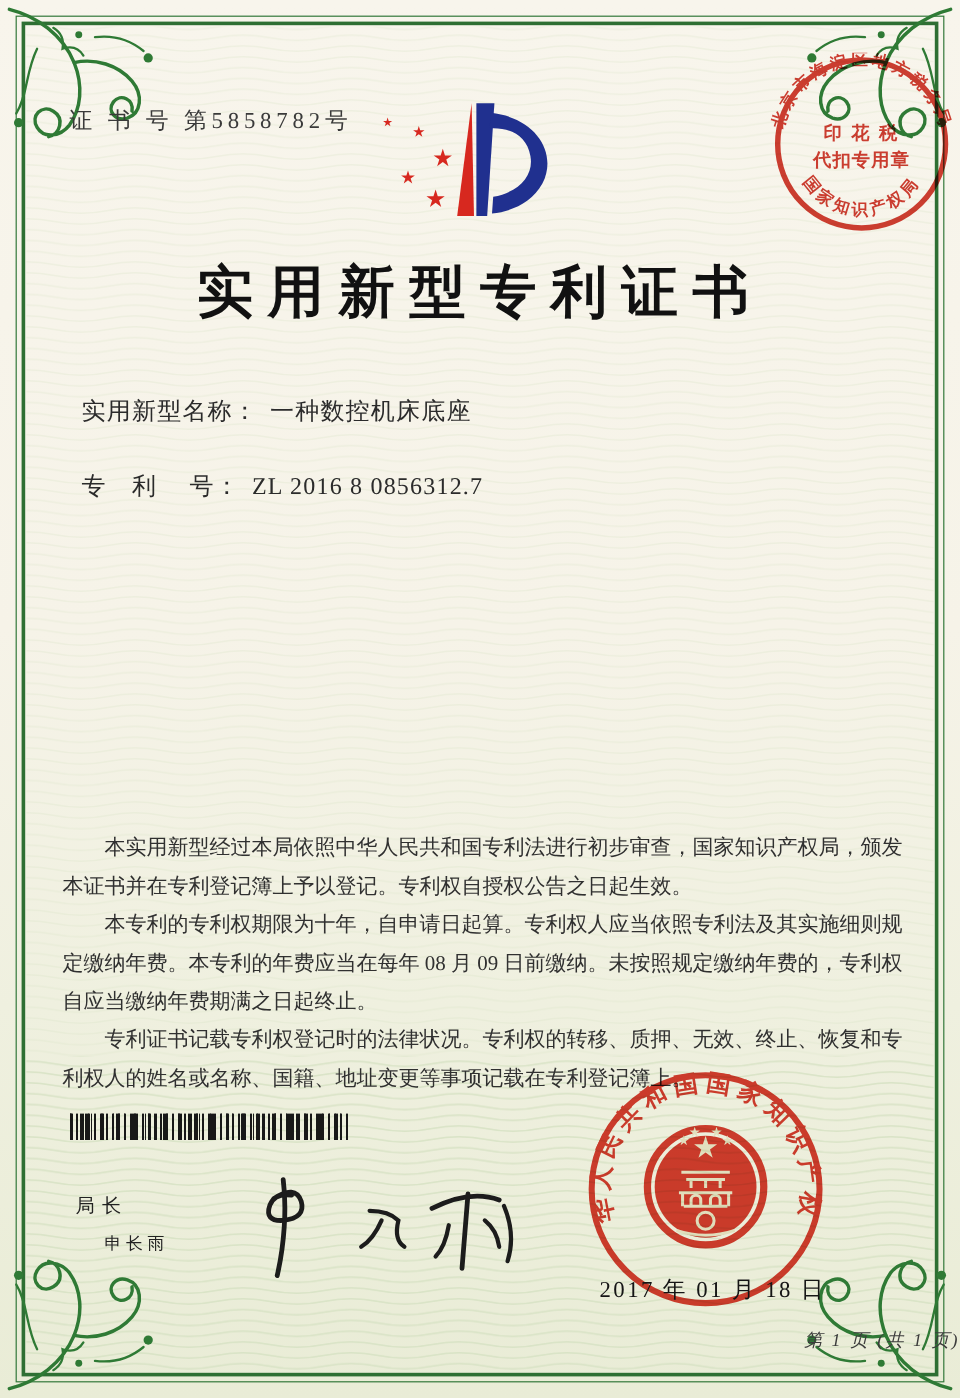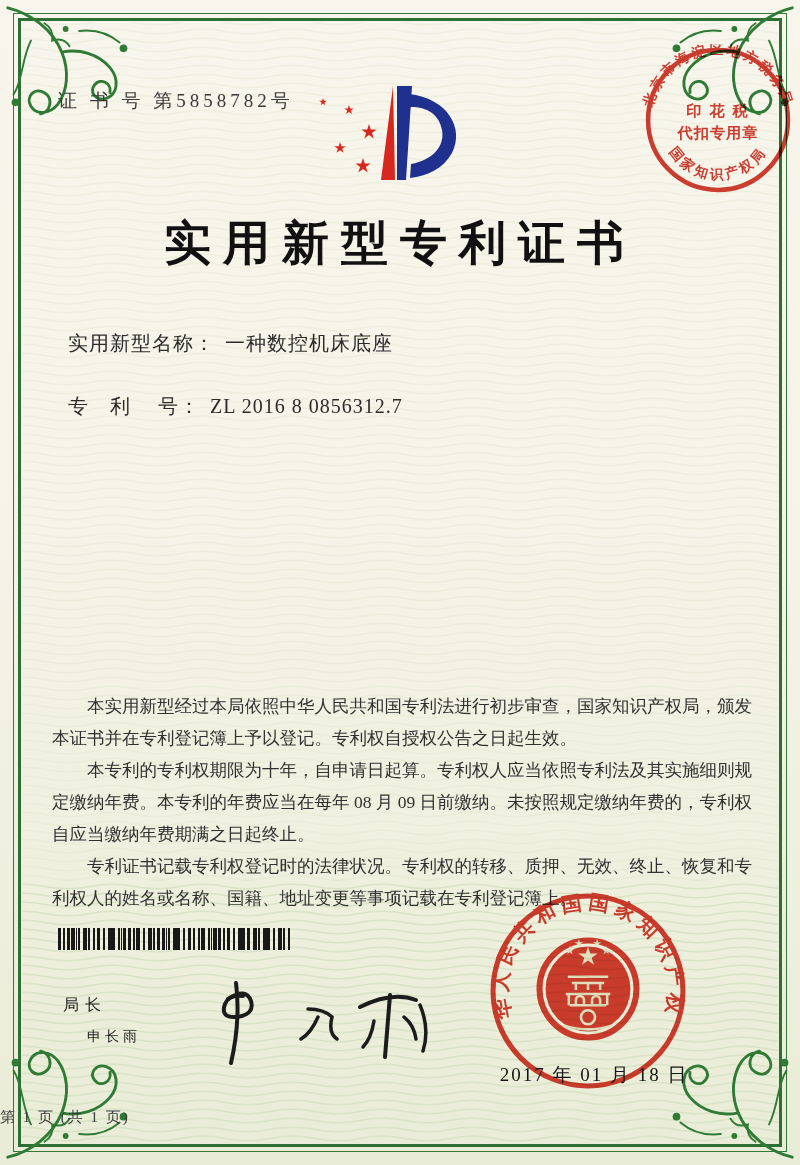--- a/index.html
+++ b/index.html
@@ -23,21 +23,21 @@
   .paras p{margin:0;text-indent:2em;}
   .barcode{left:58px;top:928px;width:232px;height:22px;
     background-image:
       repeating-linear-gradient(90deg,#181818 0 2px,rgba(0,0,0,0) 2px 5px),
       repeating-linear-gradient(90deg,#181818 0 1px,rgba(0,0,0,0) 1px 9px),
       repeating-linear-gradient(90deg,#181818 0 3px,rgba(0,0,0,0) 3px 13px);
   }
   .issuer-title{left:63px;top:995px;font-size:16px;letter-spacing:6px;color:#222;}
   .issuer-name{left:63px;top:1028px;font-size:14px;letter-spacing:4px;color:#222;margin-left:24px;}
   .issue-date{left:494px;top:1062px;width:200px;font-size:19px;letter-spacing:2px;color:#151515;z-index:6;text-align:center;}
-  .footer{left:0;top:1108px;width:100%;text-align:left;font-size:15px;letter-spacing:2px;color:#3c3c3c;}
+  .footer{left:0;top:1108px;width:100%;text-align:right;font-size:15px;letter-spacing:2px;color:#3c3c3c;font-style:italic;}
   .stamp{mix-blend-mode:multiply;opacity:.95;}
   .flourish{pointer-events:none;}
 </style>
 </head>
 <body>
 
 <div class="page">
 
   <svg width="0" height="0" style="position:absolute">
     <defs>

